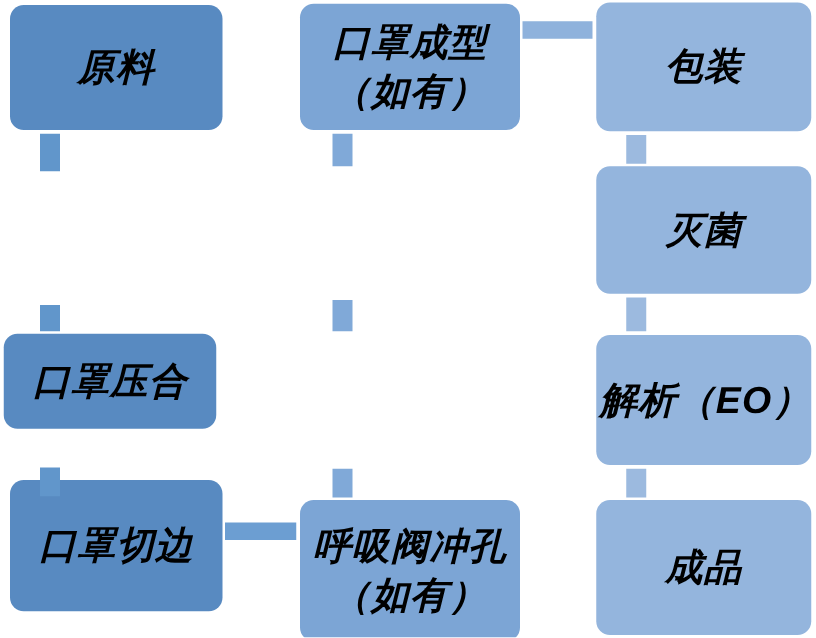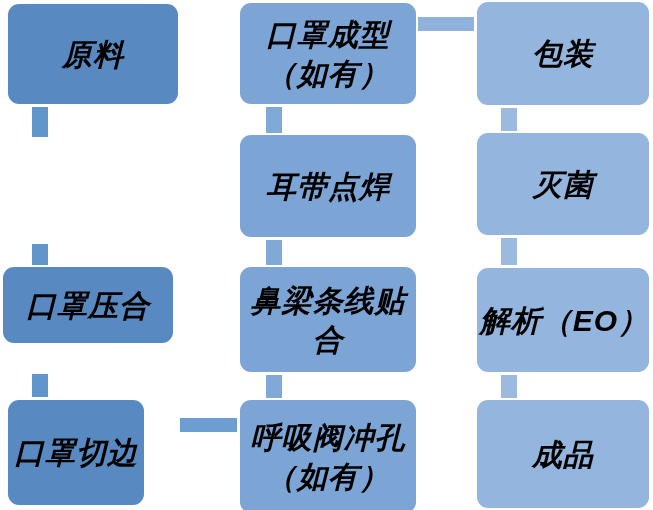--- a/index.html
+++ b/index.html
@@ -41,34 +41,27 @@
 <body>
 
 <div class="canvas">
 
   <div class="node" style="left: 8px; top: 4px; width: 170px; height: 100px; background: rgb(88, 138, 193);">
     <span class="node-label">原料</span>
   </div>
   <div class="node" style="left: 3px; top: 267px; width: 170px; height: 76px; background: rgb(88, 138, 193);">
     <span class="node-label">口罩压合</span>
   </div>
-  <div class="node" style="left: 8px; top: 400px; width: 136px; height: 105px; background: rgb(88, 138, 193);">
+  <div class="node" style="left: 8px; top: 384px; width: 170px; height: 105px; background: rgb(88, 138, 193);">
     <span class="node-label">口罩切边</span>
   </div>
 
   <div class="node" style="left: 240px; top: 3px; width: 176px; height: 101px; background: rgb(124, 165, 213);">
     <span class="node-label">口罩成型
 （如有）</span>
-  </div>
-  <div class="node" style="left: 240px; top: 135px; width: 176px; height: 102px; background: rgb(124, 165, 213);">
-    <span class="node-label">耳带点焊</span>
-  </div>
-  <div class="node" style="left: 240px; top: 267px; width: 176px; height: 105px; background: rgb(124, 165, 213);">
-    <span class="node-label">鼻梁条线贴
-合</span>
   </div>
   <div class="node" style="left: 240px; top: 400px; width: 176px; height: 113px; background: rgb(124, 165, 213);">
     <span class="node-label">呼吸阀冲孔
 （如有）</span>
   </div>
 
   <div class="node" style="left: 477px; top: 2px; width: 172px; height: 103px; background: rgb(148, 181, 221);">
     <span class="node-label">包装</span>
   </div>
   <div class="node" style="left: 477px; top: 133px; width: 172px; height: 102px; background: rgb(148, 181, 221);">

